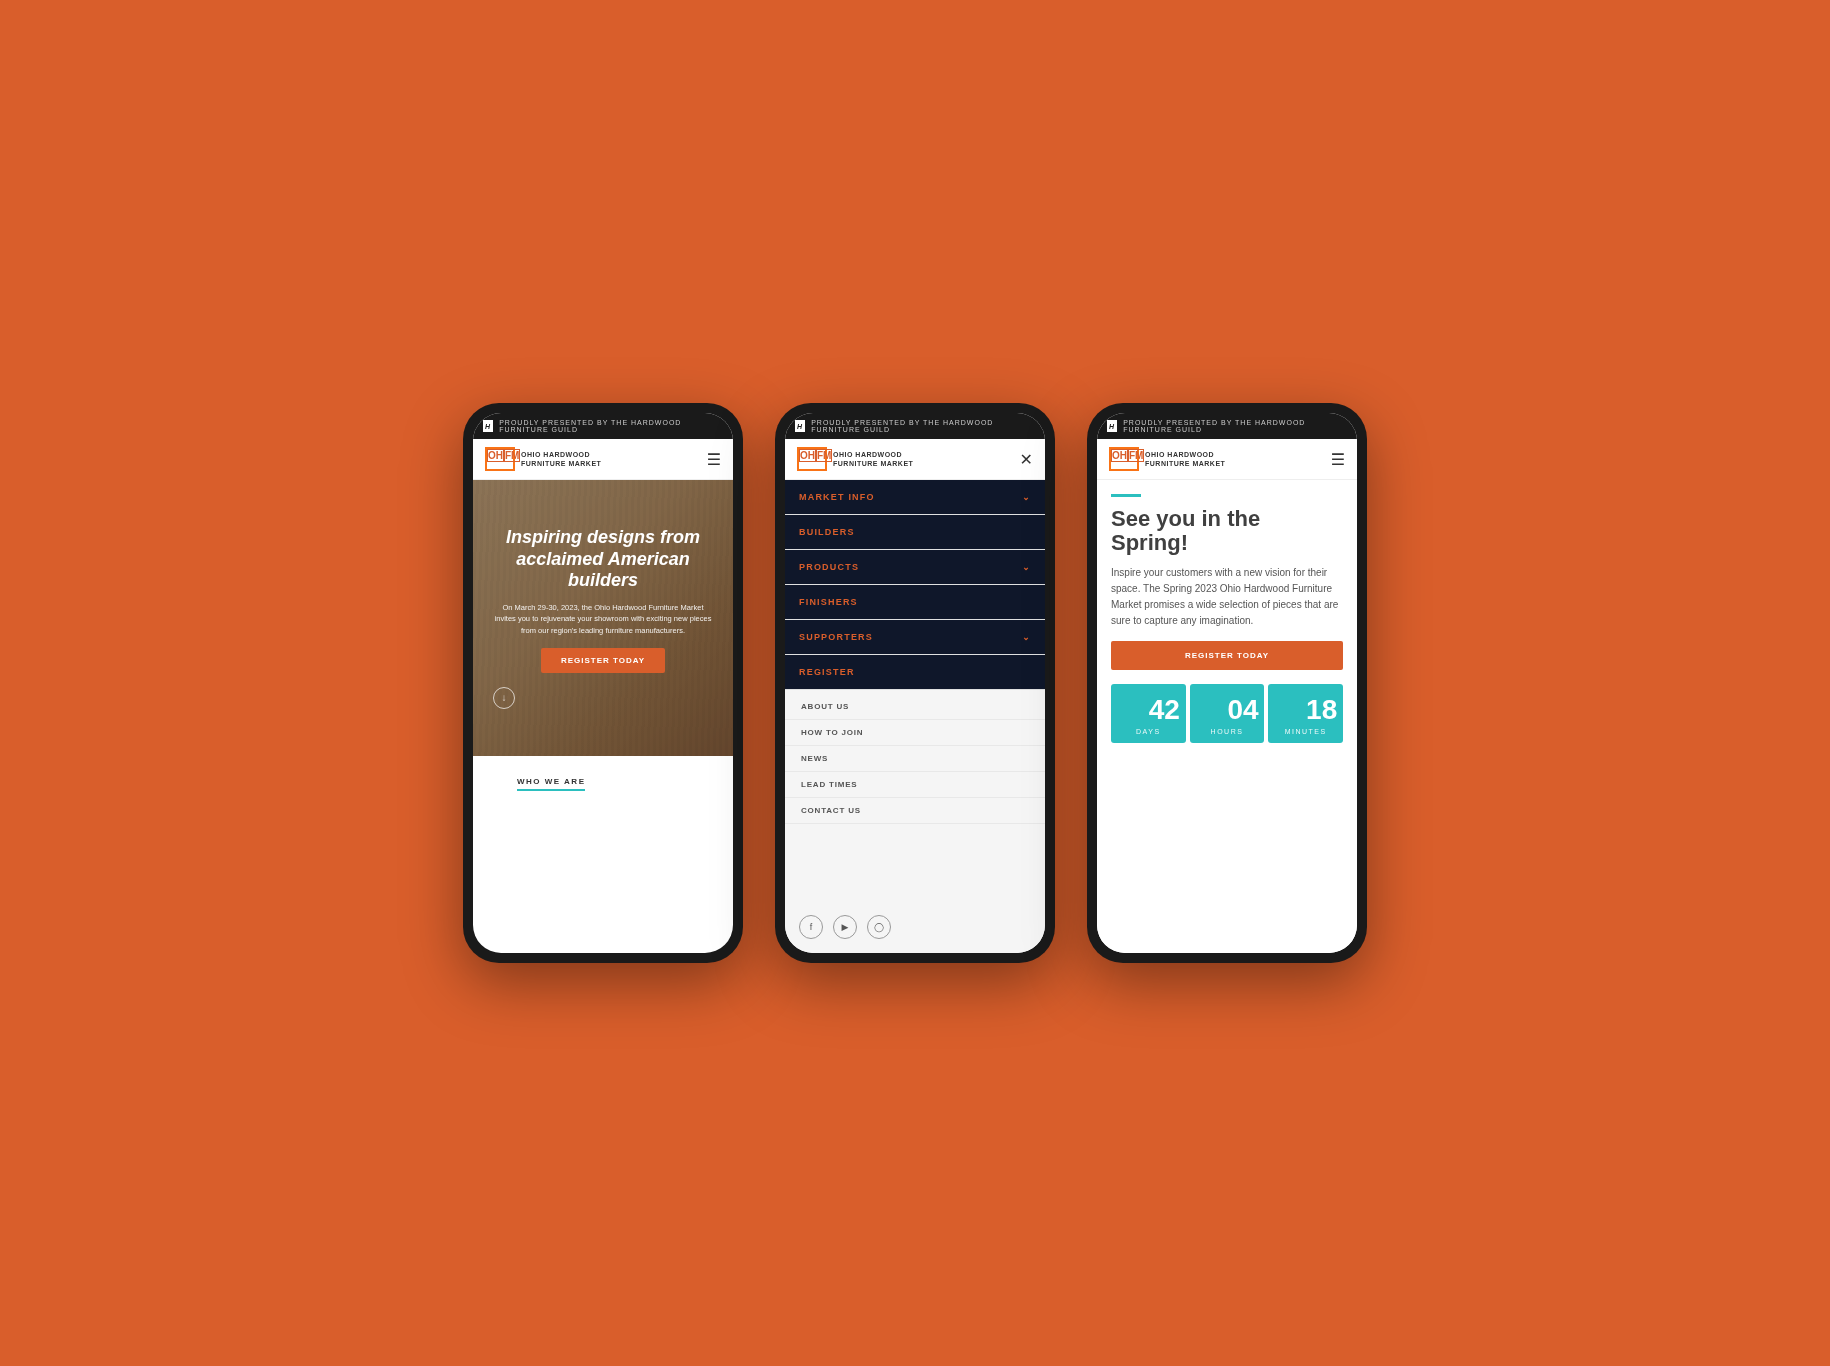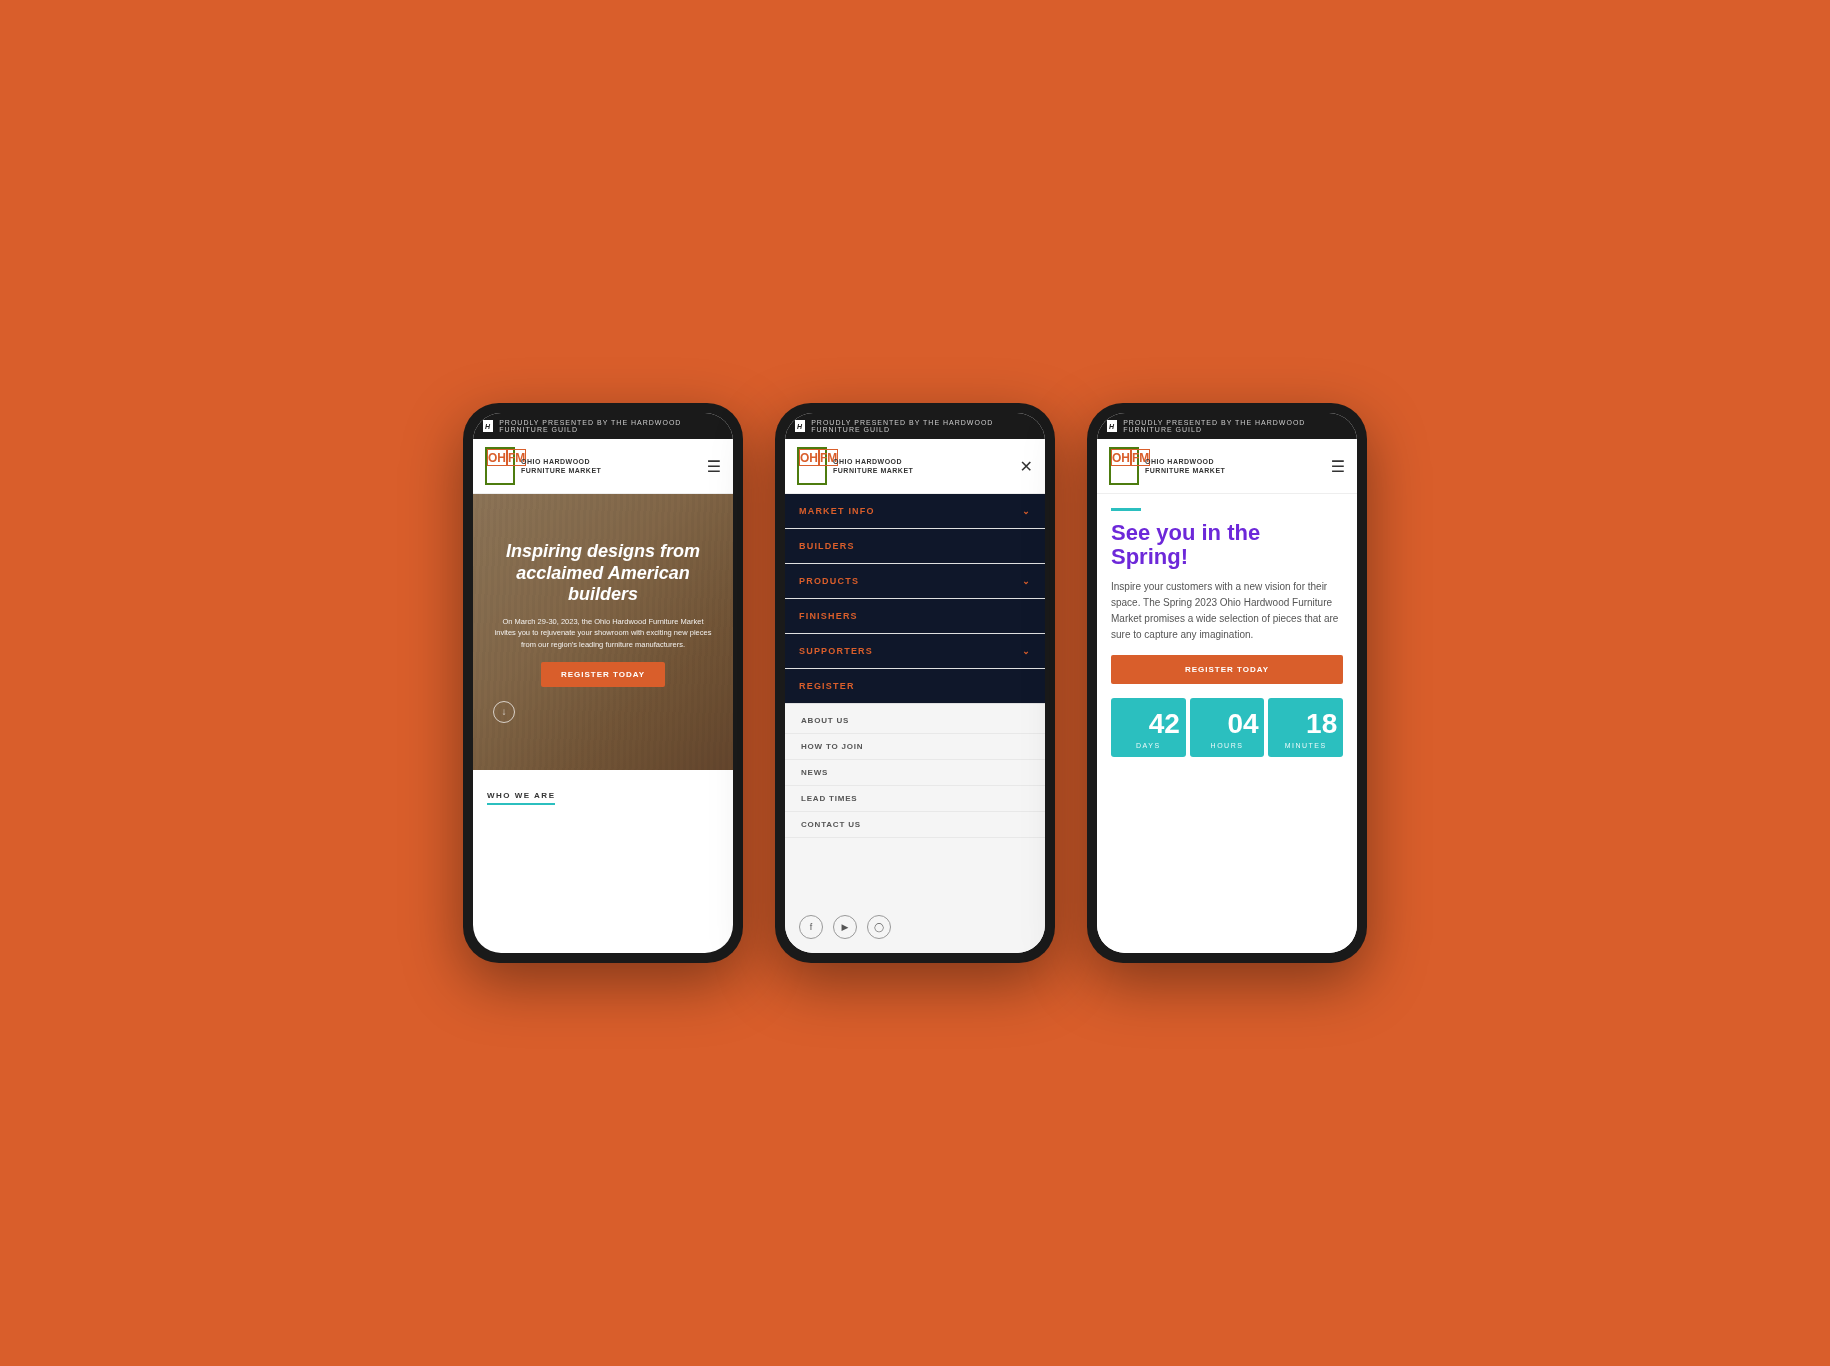--- a/index.html
+++ b/index.html
@@ -78,26 +78,26 @@
     }
 
     .brand-logo {
       display: flex;
       align-items: center;
       gap: 6px;
     }
 
     .logo-box {
       width: 30px;
-      height: 38px;
-      border: 2px solid #4d7c0f;
+      height: 24px;
+      border: 2px solid #f97316;
       display: grid;
       grid-template-columns: 1fr 1fr;
       grid-template-rows: 1fr 1fr;
-      font-size: 12px;
+      font-size: 10px;
       font-weight: bold;
       color: #D95E2B;
     }
 
     .logo-box span {
       display: flex;
       align-items: center;
       justify-content: center;
       border: 0.5px solid #D95E2B;
     }
@@ -198,20 +198,21 @@
 
     .section-label {
       font-size: 8px;
       font-weight: 700;
       letter-spacing: 1.5px;
       text-transform: uppercase;
       color: #333;
       border-bottom: 2px solid #2BBFBF;
       display: inline-block;
       padding-bottom: 3px;
+      margin-left: 30px;
     }
 
     
     .menu-screen {
       flex: 1;
       background: #f5f5f5;
       display: flex;
       flex-direction: column;
     }
 
@@ -286,21 +287,21 @@
     .teal-underline {
       width: 30px;
       height: 3px;
       background: #2BBFBF;
       margin-bottom: 10px;
     }
 
     .event-title {
       font-size: 22px;
       font-weight: 900;
-      color: #6d28d9;
+      color: #404040;
       line-height: 1.1;
       margin-bottom: 10px;
     }
 
     .event-desc {
       font-size: 10px;
       color: #555;
       line-height: 1.6;
       margin-bottom: 12px;
     }

